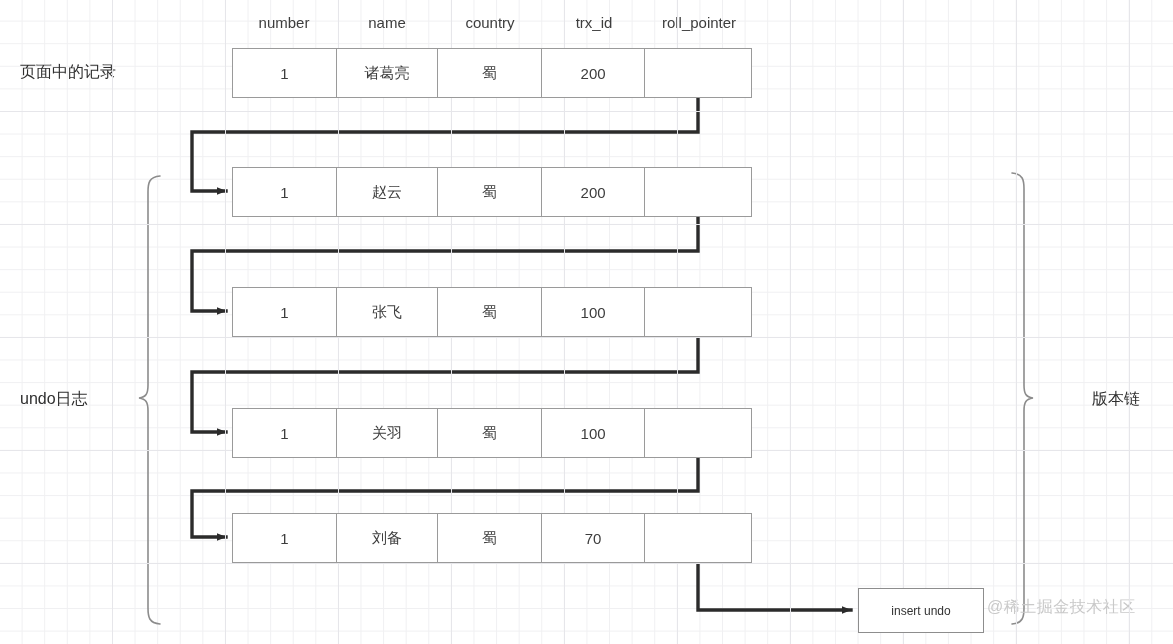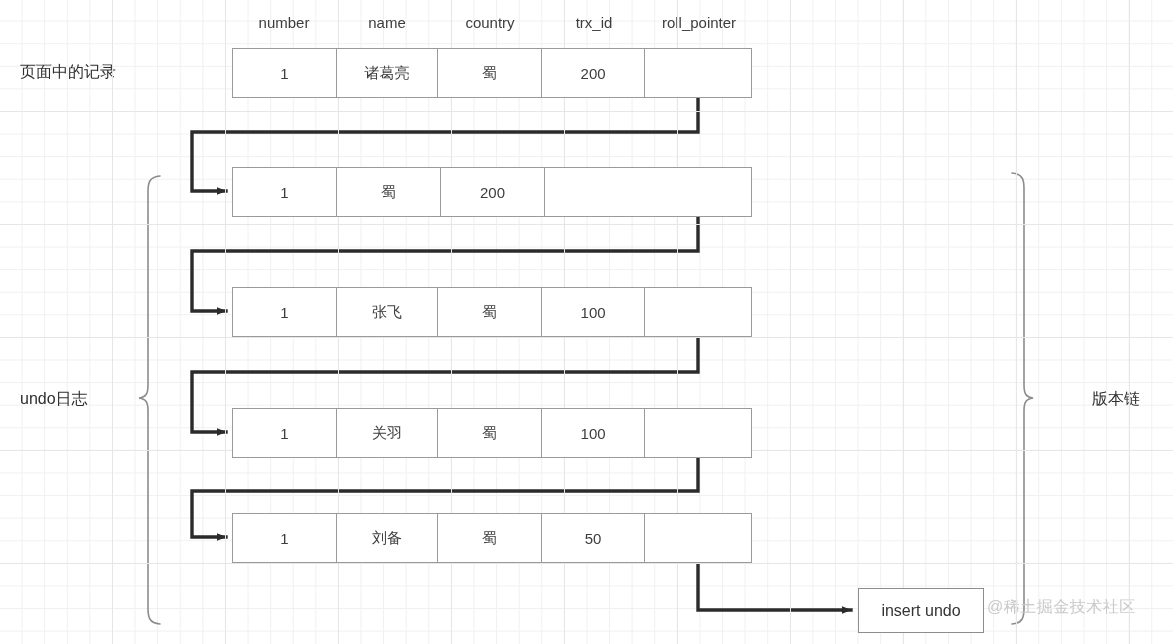--- a/index.html
+++ b/index.html
@@ -76,21 +76,21 @@
     position: absolute;
     left: 858px;
     top: 588px;
     width: 126px;
     height: 45px;
     border: 1px solid #8d8d8d;
     background: #ffffff;
     display: flex;
     align-items: center;
     justify-content: center;
-    font-size: 16px;
+    font-size: 12px;
     color: #333333;
     box-sizing: border-box;
     z-index: 5;
   }
   .watermark {
     position: absolute;
     left: 987px;
     top: 597px;
     font-size: 16px;
     color: #c9c9c9;
@@ -136,20 +136,21 @@
   <div class="rec-row" style="left:232px; top:48px; width:520px; height:50px;">
     <div class="rec-cell" style="width:104px;">1</div>
     <div class="rec-cell" style="width:102px;font-family:Liberation Serif, serif;">诸葛亮</div>
     <div class="rec-cell" style="width:104px;">蜀</div>
     <div class="rec-cell" style="width:104px;">200</div>
     <div class="rec-cell" style="width:106px;"></div>
   </div>
 
   <div class="rec-row" style="left:232px; top:167px; width:520px; height:50px;">
     <div class="rec-cell" style="width:104px;">1</div>
+    <div class="rec-cell" style="width:102px;">赵云</div>
     <div class="rec-cell" style="width:104px;">蜀</div>
     <div class="rec-cell" style="width:104px;">200</div>
     <div class="rec-cell" style="width:106px;"></div>
   </div>
 
   <div class="rec-row" style="left:232px; top:287px; width:520px; height:50px;">
     <div class="rec-cell" style="width:104px;">1</div>
     <div class="rec-cell" style="width:102px;text-align:right;">张飞</div>
     <div class="rec-cell" style="width:104px;">蜀</div>
     <div class="rec-cell" style="width:104px;">100</div>
@@ -161,21 +162,21 @@
     <div class="rec-cell" style="width:102px;text-align:right;">关羽</div>
     <div class="rec-cell" style="width:104px;">蜀</div>
     <div class="rec-cell" style="width:104px;">100</div>
     <div class="rec-cell" style="width:106px;"></div>
   </div>
 
   <div class="rec-row" style="left:232px; top:513px; width:520px; height:50px;">
     <div class="rec-cell" style="width:104px;">1</div>
     <div class="rec-cell" style="width:102px;text-align:center;">刘备</div>
     <div class="rec-cell" style="width:104px;">蜀</div>
-    <div class="rec-cell" style="width:104px;">50</div>
+    <div class="rec-cell" style="width:104px;">70</div>
     <div class="rec-cell" style="width:106px;"></div>
   </div>
 
   <div class="side-label" style="left:20px; top:62px;">页面中的记录</div>
   <div class="side-label" style="left:20px; top:389px;">undo日志</div>
   <div class="side-label" style="left:1092px; top:389px;">版本链</div>
 
   <div class="undo-box">insert undo</div>
 
   <div class="watermark">@稀土掘金技术社区</div>

